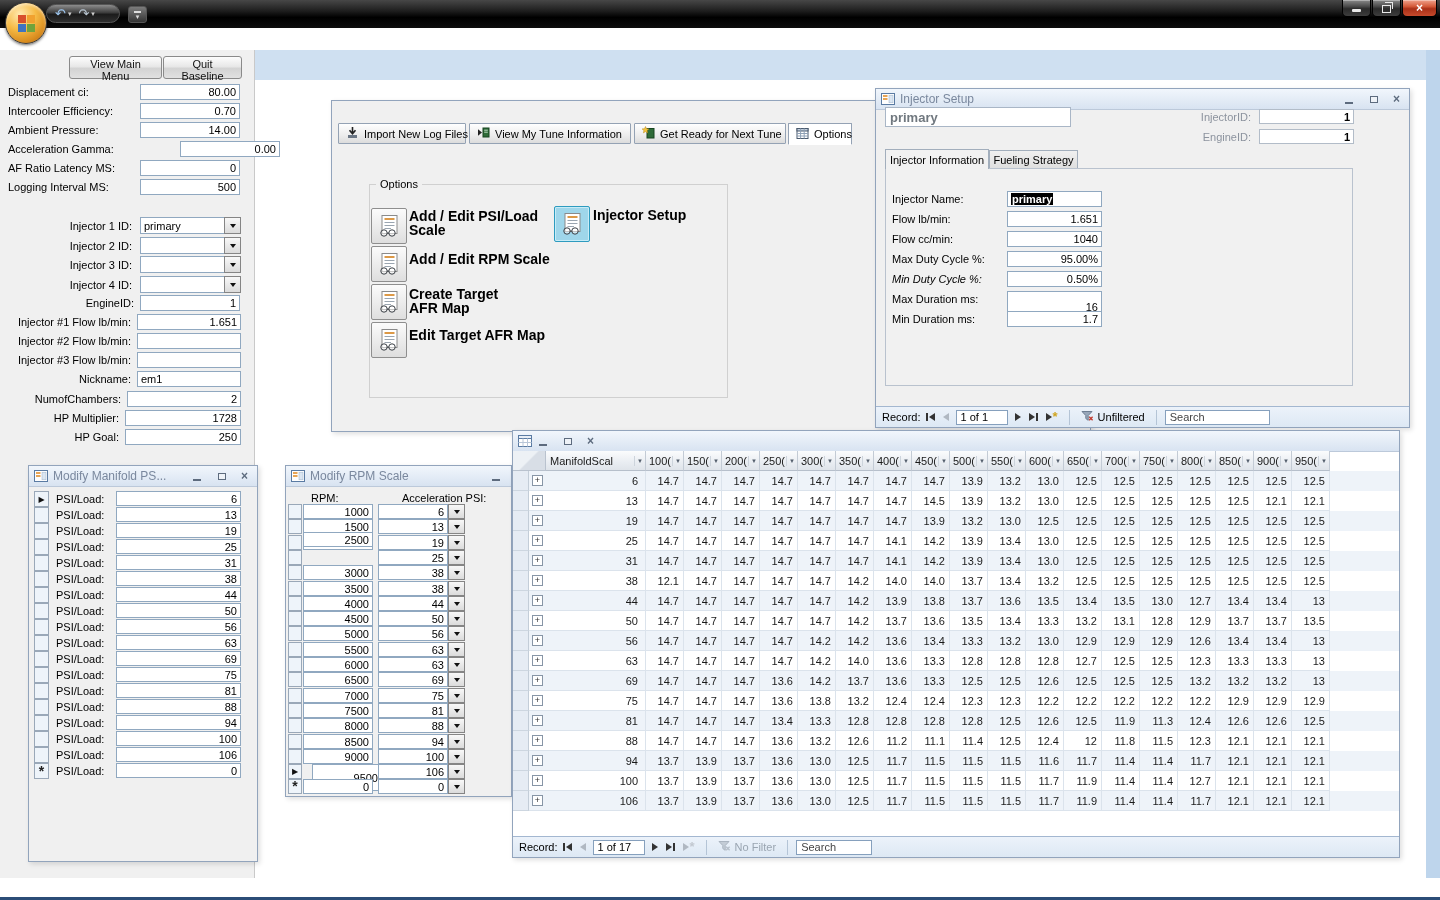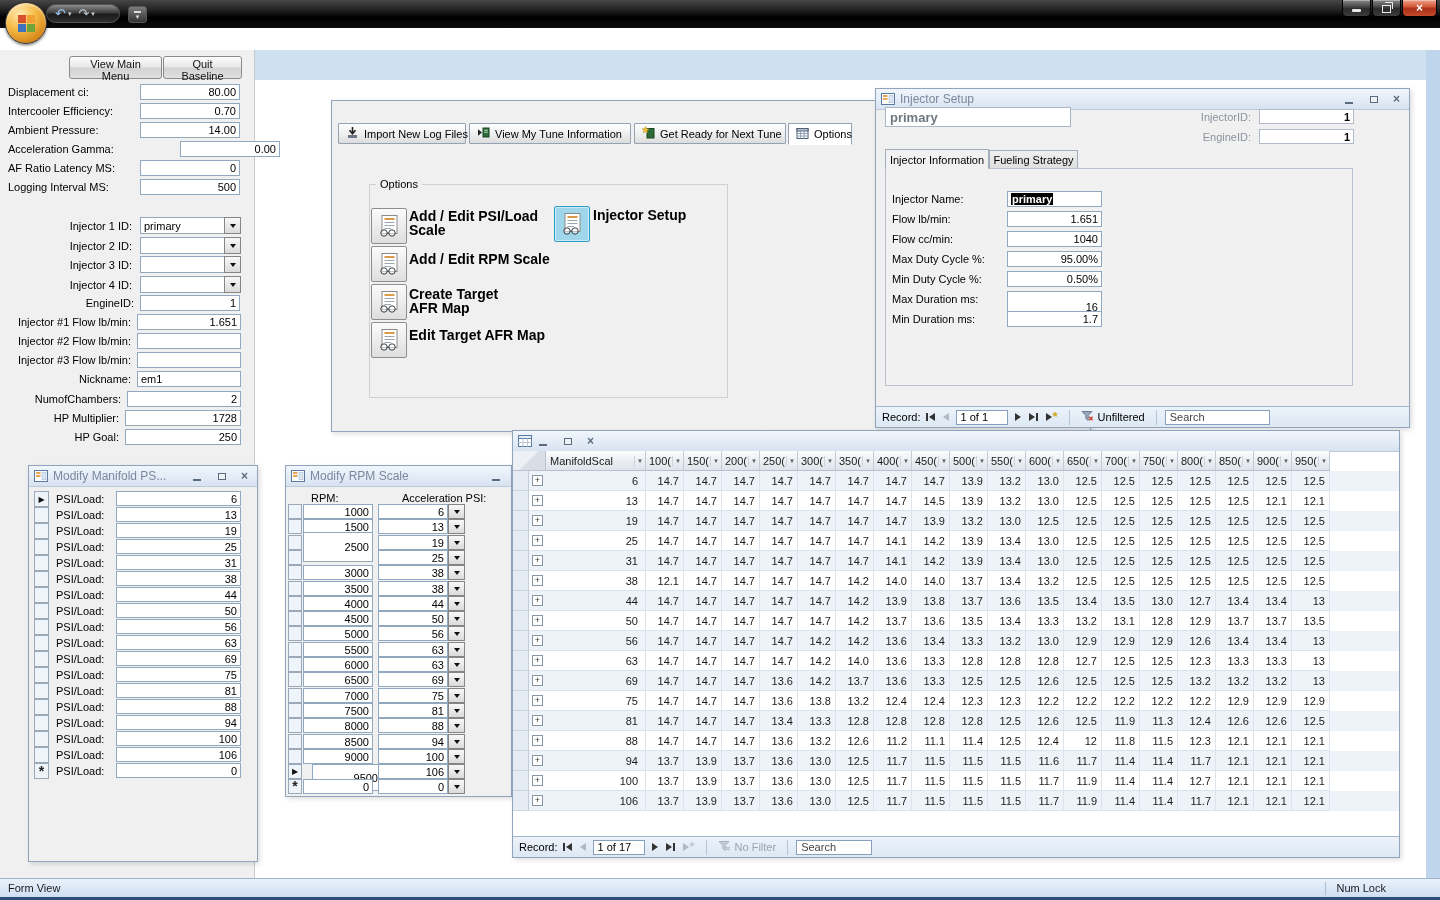--- a/index.html
+++ b/index.html
@@ -355,21 +355,21 @@
         <div class="lbl" style="left:6px;top:24px;">Injector Name:</div>
         <div class="fld left" style="left:121px;top:22px;width:95px;height:16px;">
           <span class="selval">primary</span>
         </div>
         <div class="lbl" style="left:6px;top:44px;">Flow lb/min:</div>
         <div class="fld" style="left:121px;top:42px;width:95px;height:16px;">1.651</div>
         <div class="lbl" style="left:6px;top:64px;">Flow cc/min:</div>
         <div class="fld" style="left:121px;top:62px;width:95px;height:16px;">1040</div>
         <div class="lbl" style="left:6px;top:84px;">Max Duty Cycle %:</div>
         <div class="fld" style="left:121px;top:82px;width:95px;height:16px;">95.00%</div>
-        <div class="lbl" style="left:6px;top:104px;">Min Duty Cycle %:</div>
+        <div class="lbl" style="left:6px;top:104px;font-style:italic;">Min Duty Cycle %:</div>
         <div class="fld" style="left:121px;top:102px;width:95px;height:16px;">0.50%</div>
         <div class="lbl" style="left:6px;top:124px;">Max Duration ms:</div>
         <div class="fld" style="left:121px;top:122px;width:95px;height:31px;">16</div>
         <div class="lbl" style="left:6px;top:144px;">Min Duration ms:</div>
         <div class="fld" style="left:121px;top:142px;width:95px;height:16px;">1.7</div>
       </div>
     <div class="recbar" id="rb-inj">
         <span>Record:</span>
         <span class="nbtn">
           <i class="vbar"></i>
@@ -507,21 +507,21 @@
       <div class="cmbbtn" style="left:162px;top:53px;width:17px;height:15px;">
         <i></i>
       </div>
       <div class="rsel" style="left:2px;top:69px;width:14px;height:15px;"></div>
       <div class="fld" style="left:17px;top:69px;width:70px;height:15px;">2000</div>
       <div class="fld" style="left:92px;top:69px;width:70px;height:15px;">19</div>
       <div class="cmbbtn" style="left:162px;top:69px;width:17px;height:15px;">
         <i></i>
       </div>
       <div class="rsel" style="left:2px;top:84px;width:14px;height:15px;"></div>
-      <div class="fld" style="left:17px;top:66px;width:70px;height:30px;">2500</div>
+      <div class="fld" style="left:17px;top:66px;width:70px;height:15px;">2500</div>
       <div class="fld" style="left:92px;top:84px;width:70px;height:15px;">25</div>
       <div class="cmbbtn" style="left:162px;top:84px;width:17px;height:15px;">
         <i></i>
       </div>
       <div class="rsel" style="left:2px;top:99px;width:14px;height:15px;"></div>
       <div class="fld" style="left:17px;top:99px;width:70px;height:15px;">3000</div>
       <div class="fld" style="left:92px;top:99px;width:70px;height:15px;">38</div>
       <div class="cmbbtn" style="left:162px;top:99px;width:17px;height:15px;">
         <i></i>
       </div>
@@ -1163,21 +1163,15 @@
               <path d="M1 1.5 h10 l-3.8 4 v4.8 l-2.4 -1.8 v-3 z" fill="#c3ccd6" stroke="#aab4c0"></path>
               <path d="M8.2 6.8 l3.4 3.4 M11.6 6.8 l-3.4 3.4" stroke="#b6bfca" stroke-width="1.3"></path>
             </svg></span>
           <span class="filtxt g">No Filter</span>
         </span>
         <span class="rsep"></span>
         <span class="searchbox sm">Search</span>
       </div>
   </div>
 
-  <div class="statusbar">
-    <span>Form View</span>
-    <span class="sb-spacer"></span>
-    <span class="sbdiv"></span>
-    <span class="sb-right">Num Lock</span>
-  </div>
   <div class="bottomstrip"></div>
 
 </div>
 
 </body></html>

